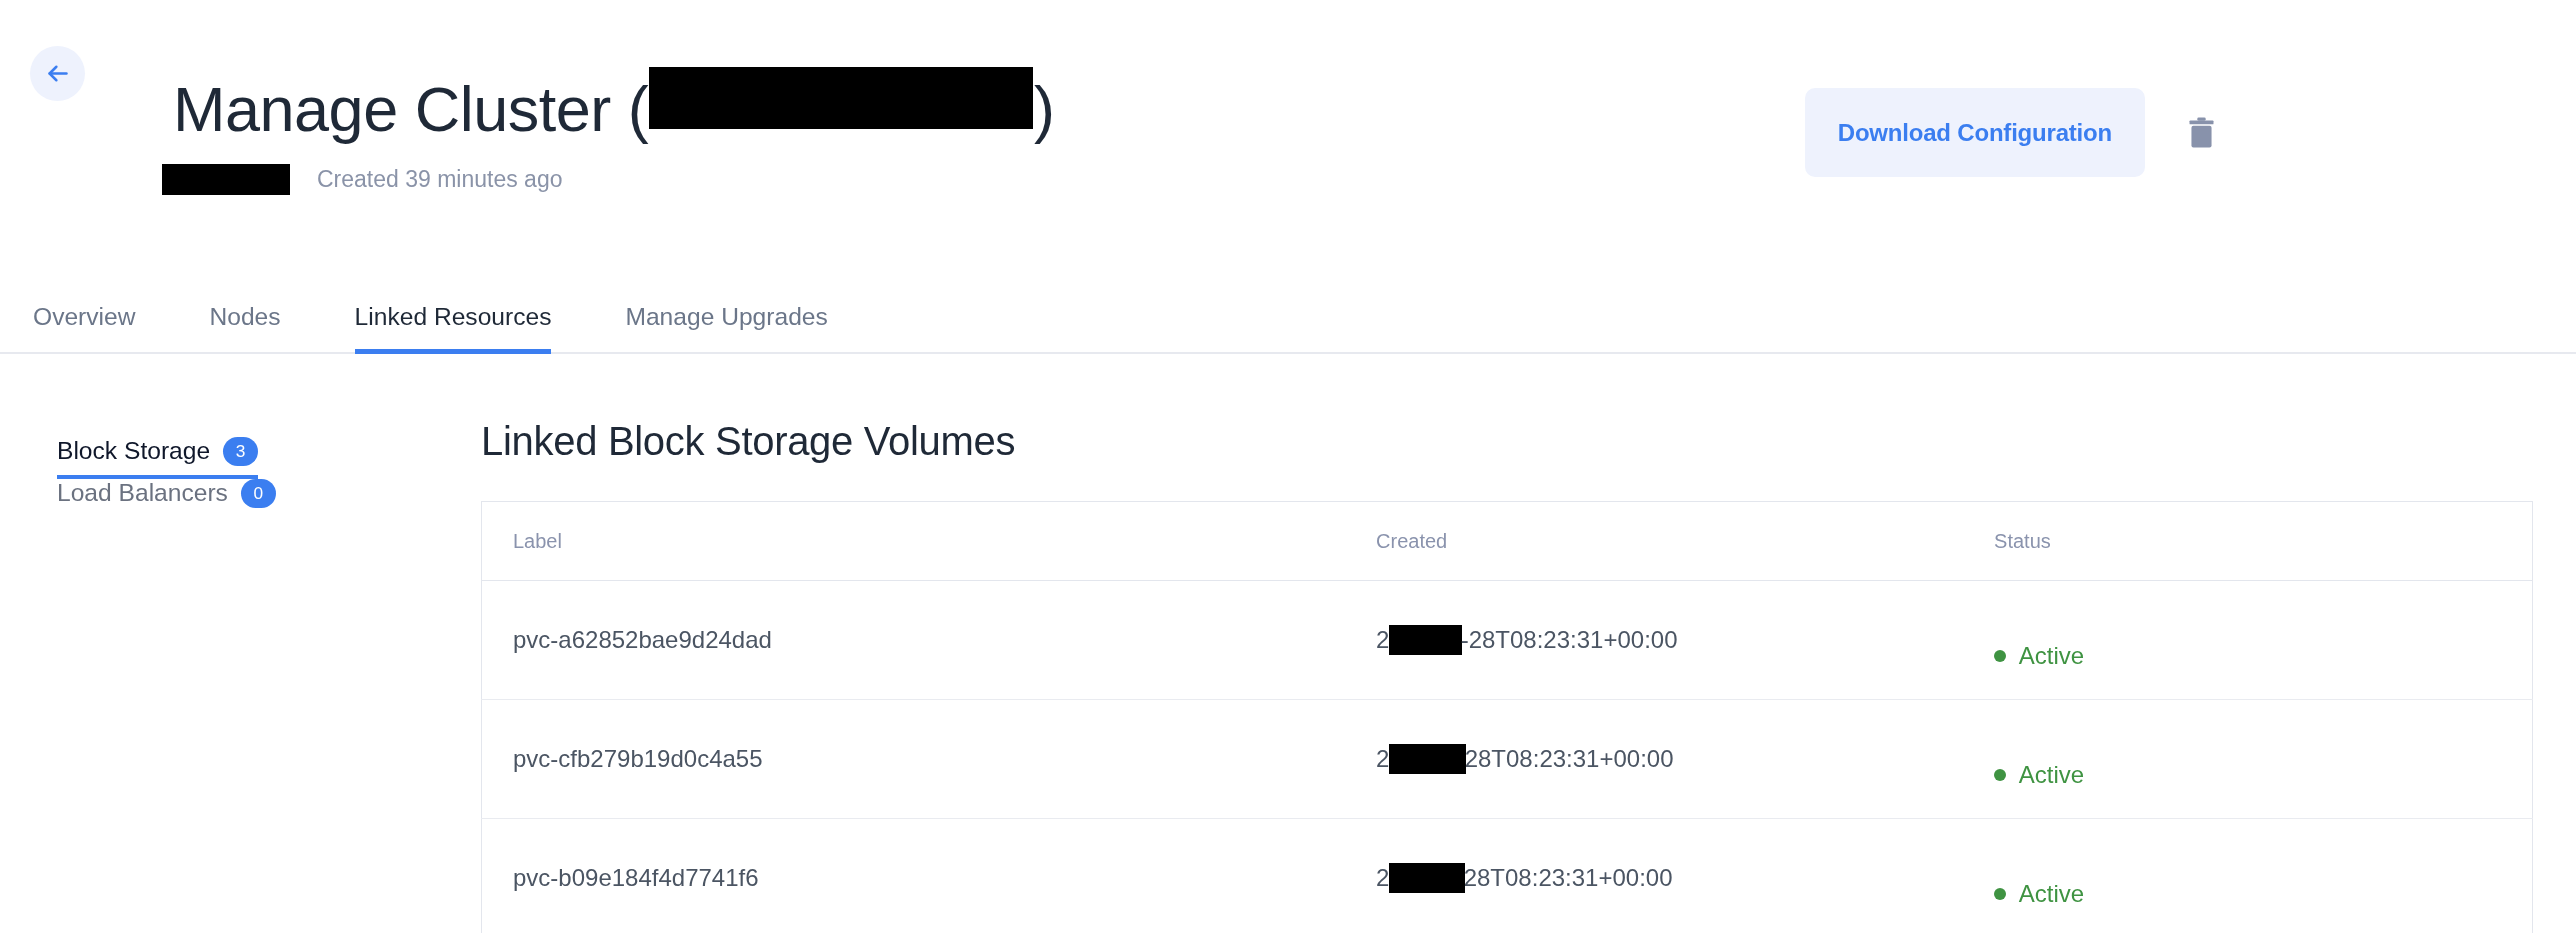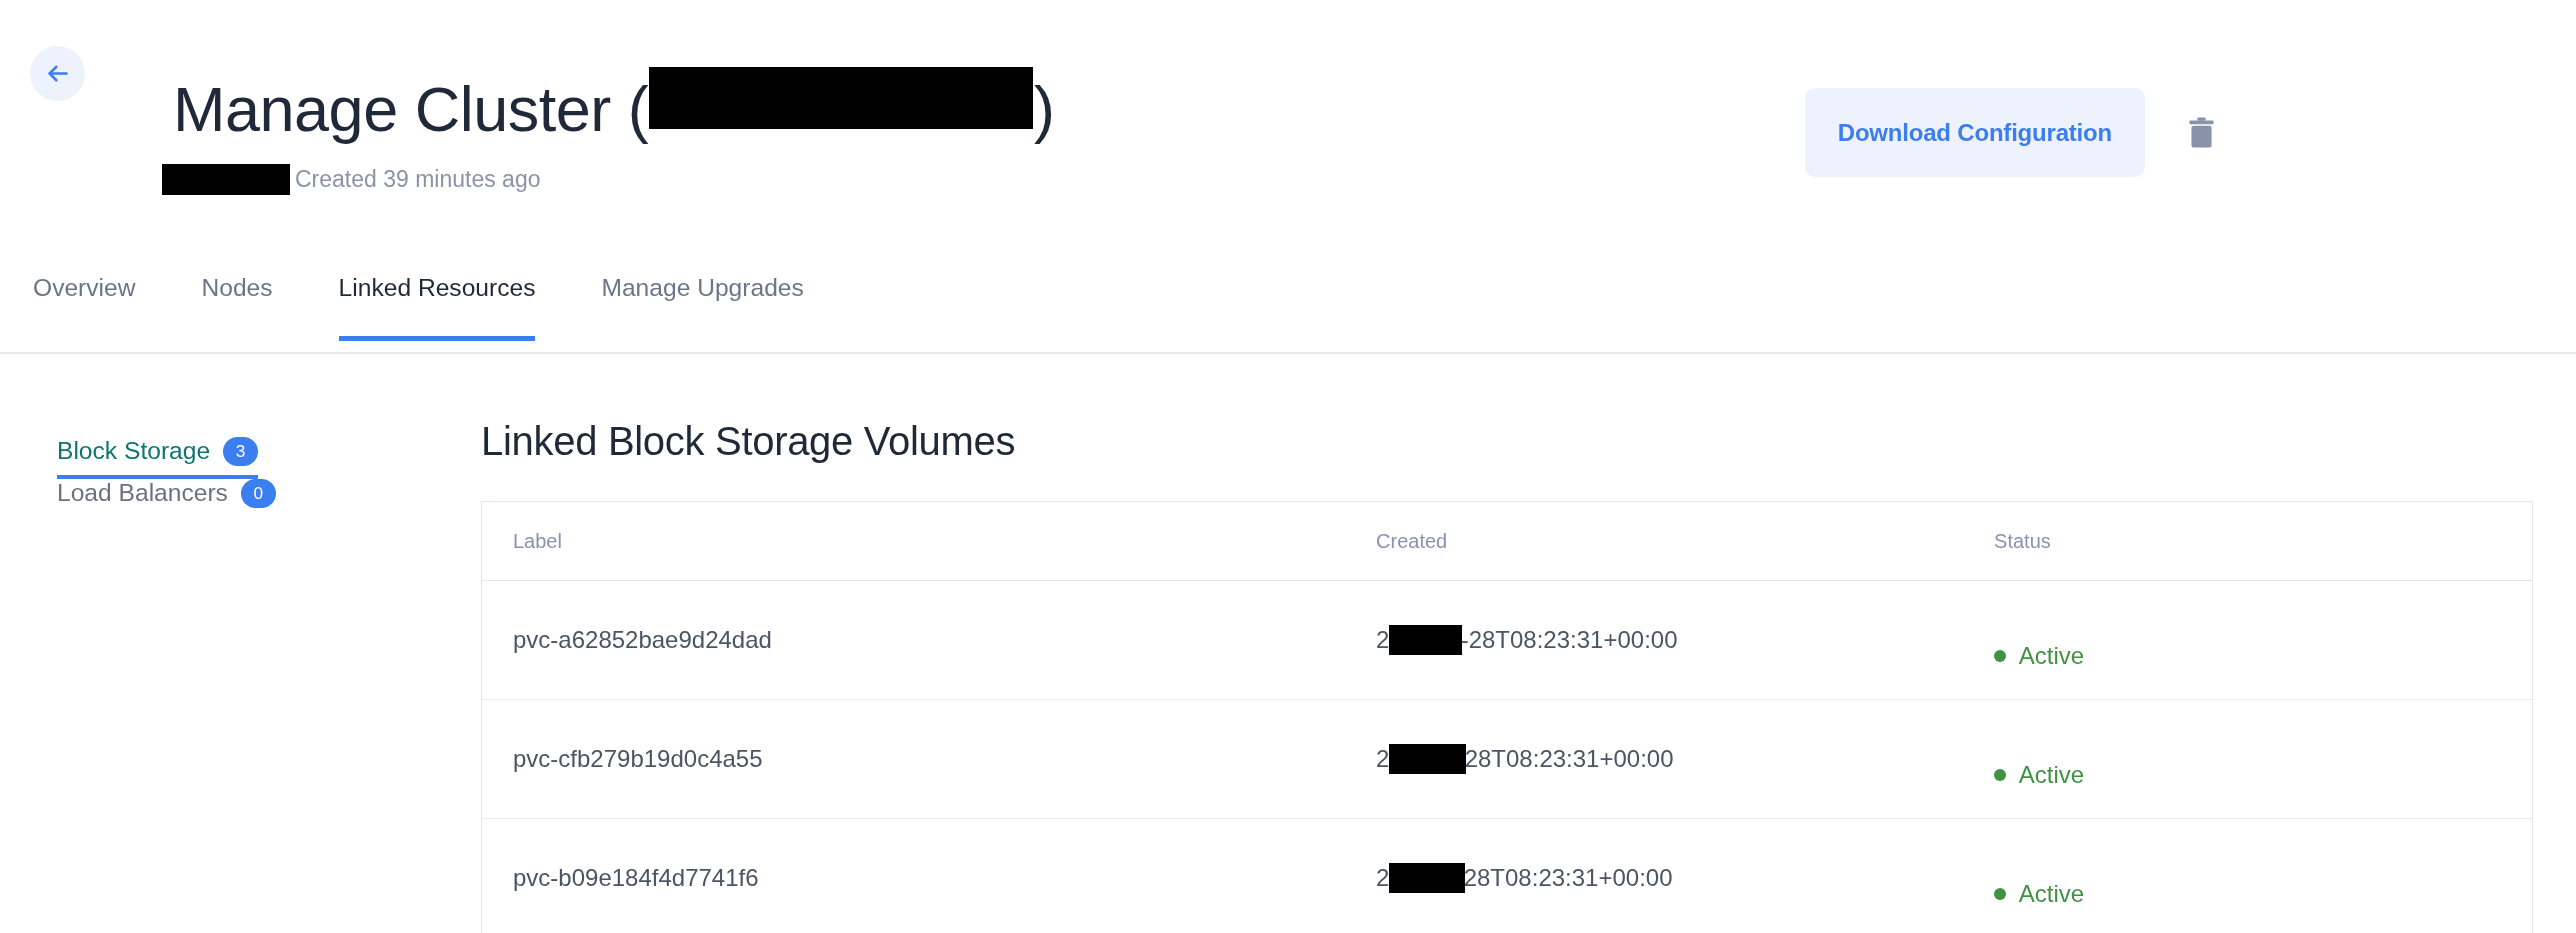--- a/index.html
+++ b/index.html
@@ -70,21 +70,21 @@
     position: relative;
     top: -1.8px;
   }
 
   .subtitle-row {
     position: absolute;
     left: 162px;
     top: 164px;
     display: flex;
     align-items: center;
-    gap: 5px;
+    gap: 27px;
     height: 31px;
   }
   .redact-region {
     width: 128px;
     height: 31px;
   }
   .subtitle-text {
     font-size: 23px;
     color: #8a93a8;
     line-height: 1;
@@ -139,23 +139,24 @@
     position: absolute;
     left: 0;
     right: 0;
     bottom: 0;
     height: 1.8px;
     background: #e7e9ef;
   }
   .tabs {
     position: absolute;
     left: 33px;
-    bottom: 13px;
-    display: flex;
-    gap: 0;
+    bottom: 0;
+    display: flex;
+    align-items: flex-end;
+    gap: 8px;
     height: 100%;
   }
   .tab {
     position: relative;
     font-size: 24.6px;
     color: #6b7689;
     background: none;
     border: none;
     font-family: "Liberation Sans", sans-serif;
     padding: 0 33px 24px 33px;
@@ -201,21 +202,21 @@
     padding-bottom: 12.8px;
     cursor: pointer;
     position: relative;
   }
   .side-label {
     font-size: 24.6px;
     color: #6b7280;
     line-height: 1;
     white-space: nowrap;
   }
-  .side-item.active .side-label { color: #0f766e; }
+  .side-item.active .side-label { color: #0f172a; }
   .side-item.active::after {
     content: "";
     position: absolute;
     left: 0;
     right: 0;
     bottom: 0;
     height: 3.6px;
     background: #3b7ef0;
   }
   .badge {

